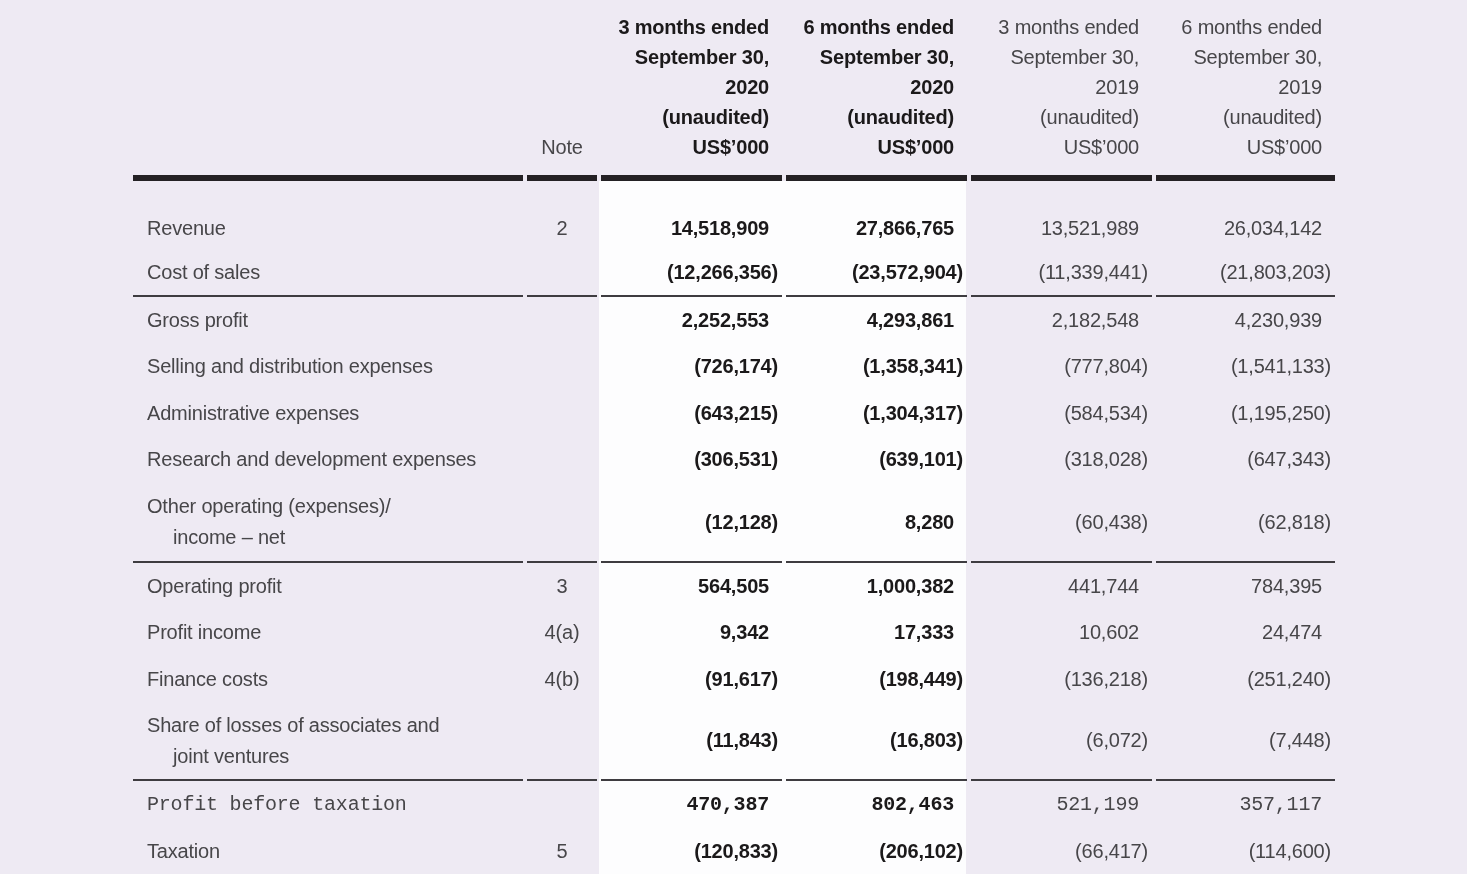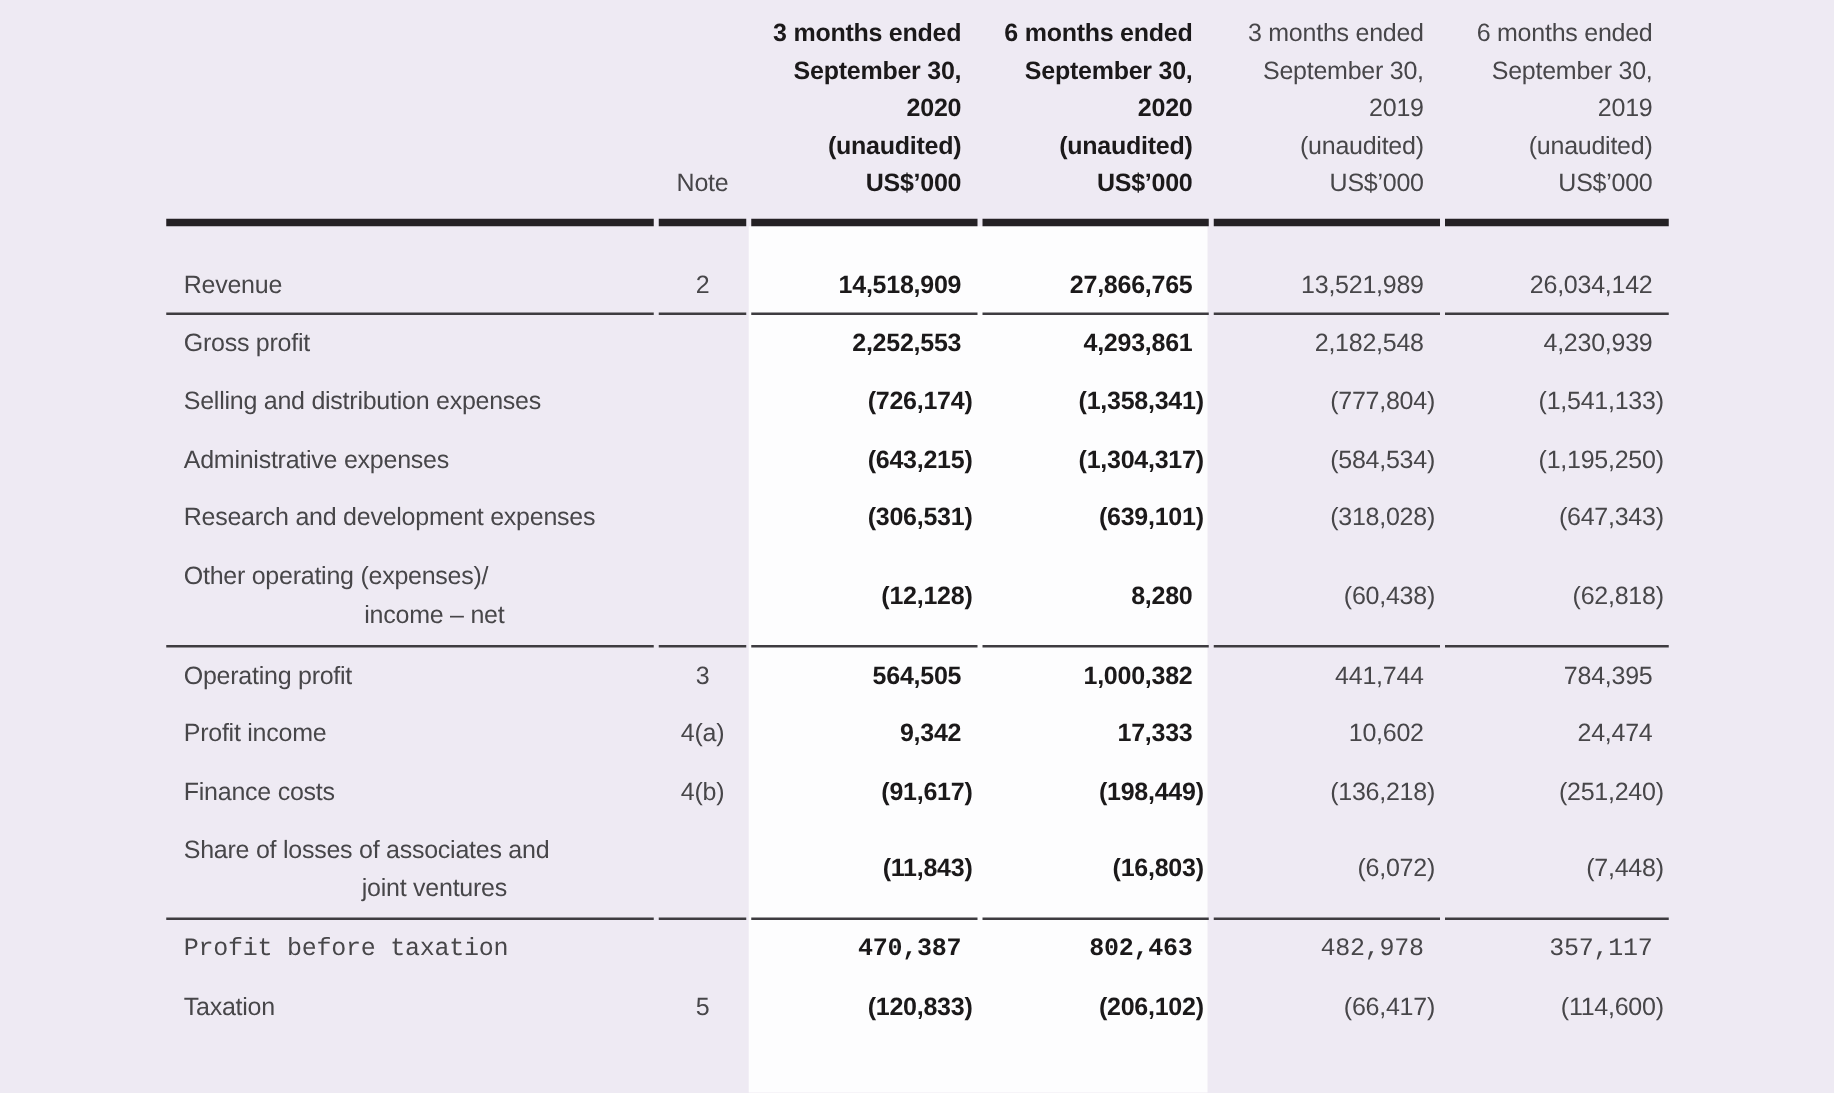--- a/index.html
+++ b/index.html
@@ -37,21 +37,21 @@
   .c-num.neg{padding-right:4px;}
   
   tbody td{
     font-size:20px;letter-spacing:-0.2px;vertical-align:middle;
     color:var(--text-regular,#474649);
   }
   tbody td.bold{font-weight:700;color:var(--text-bold,#1b191a);}
   tbody tr.rule-above td{border-top:2px solid var(--rule-light,#3e3c40);}
   tbody tr.first-row td{vertical-align:bottom;padding-bottom:10px;}
   tbody td .lbl1,tbody td .lbl2{line-height:31px;}
-  tbody td .lbl2{padding-left:26px;text-align:center;}
+  tbody td .lbl2{padding-left:26px;}
 </style>
 </head>
 <body style="--page-bg: #eeeaf3; --band-bg: #fdfdfe; --rule-heavy: #242124; --rule-light: #3e3c40; --text-bold: #1b191a; --text-regular: #474649;">
 
 <div class="page">
   <div class="highlight-band"></div>
   <table class="fin-table">
     <colgroup>
       <col style="width:390px">
         <col style="width:70px">
@@ -96,20 +96,28 @@
     </thead>
     <tbody id="table-body">
         <tr class="first-row" style="height: 69px;">
           <td class="c-label">Revenue</td>
           <td class="c-note">2</td>
           <td class="c-num bold">14,518,909</td>
           <td class="c-num bold">27,866,765</td>
           <td class="c-num">13,521,989</td>
           <td class="c-num">26,034,142</td>
         </tr>
+        <tr style="height: 45px;">
+          <td class="c-label">Cost of sales</td>
+          <td class="c-note"></td>
+          <td class="c-num bold neg">(12,266,356)</td>
+          <td class="c-num bold neg">(23,572,904)</td>
+          <td class="c-num neg">(11,339,441)</td>
+          <td class="c-num neg">(21,803,203)</td>
+        </tr>
         <tr class="rule-above" style="height: 48px;">
           <td class="c-label">Gross profit</td>
           <td class="c-note"></td>
           <td class="c-num bold">2,252,553</td>
           <td class="c-num bold">4,293,861</td>
           <td class="c-num">2,182,548</td>
           <td class="c-num">4,230,939</td>
         </tr>
         <tr style="height: 47px;">
           <td class="c-label">Selling and distribution expenses</td>
@@ -179,21 +187,21 @@
           <td class="c-num bold neg">(11,843)</td>
           <td class="c-num bold neg">(16,803)</td>
           <td class="c-num neg">(6,072)</td>
           <td class="c-num neg">(7,448)</td>
         </tr>
         <tr class="rule-above" style="height: 49px; font-family: Liberation Mono, monospace;">
           <td class="c-label">Profit before taxation</td>
           <td class="c-note"></td>
           <td class="c-num bold">470,387</td>
           <td class="c-num bold">802,463</td>
-          <td class="c-num">482,978</td>
+          <td class="c-num">521,199</td>
           <td class="c-num">357,117</td>
         </tr>
         <tr style="height: 46px;">
           <td class="c-label">Taxation</td>
           <td class="c-note">5</td>
           <td class="c-num bold neg">(120,833)</td>
           <td class="c-num bold neg">(206,102)</td>
           <td class="c-num neg">(66,417)</td>
           <td class="c-num neg">(114,600)</td>
         </tr>

